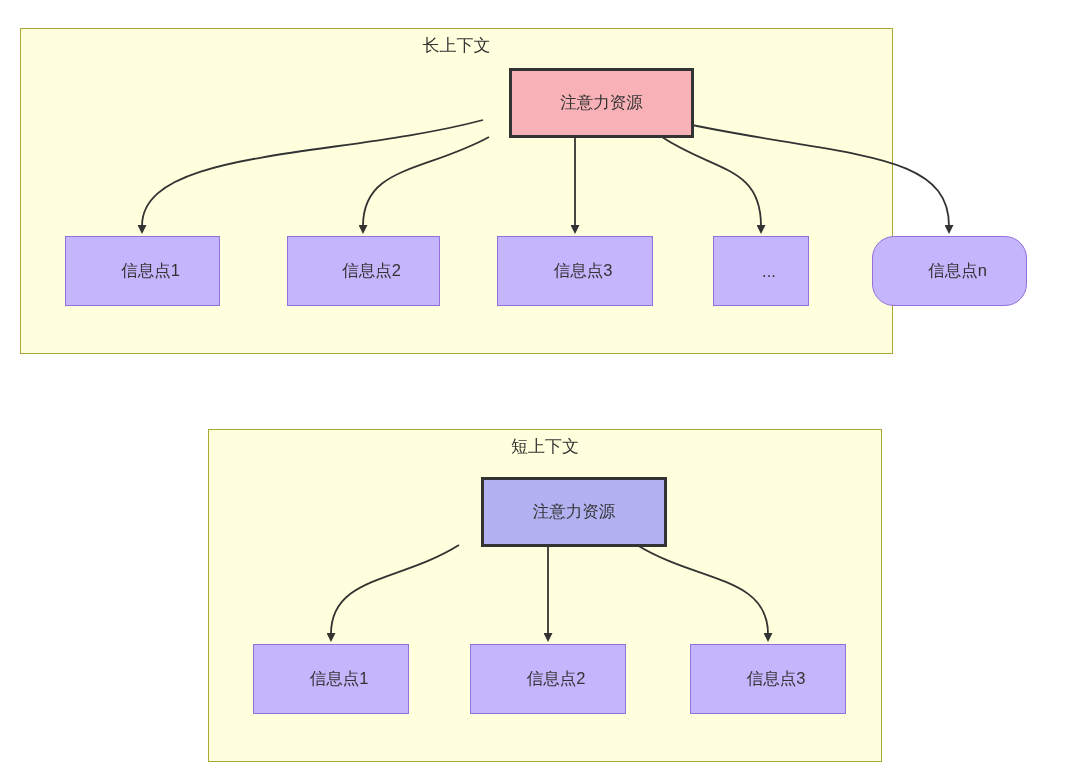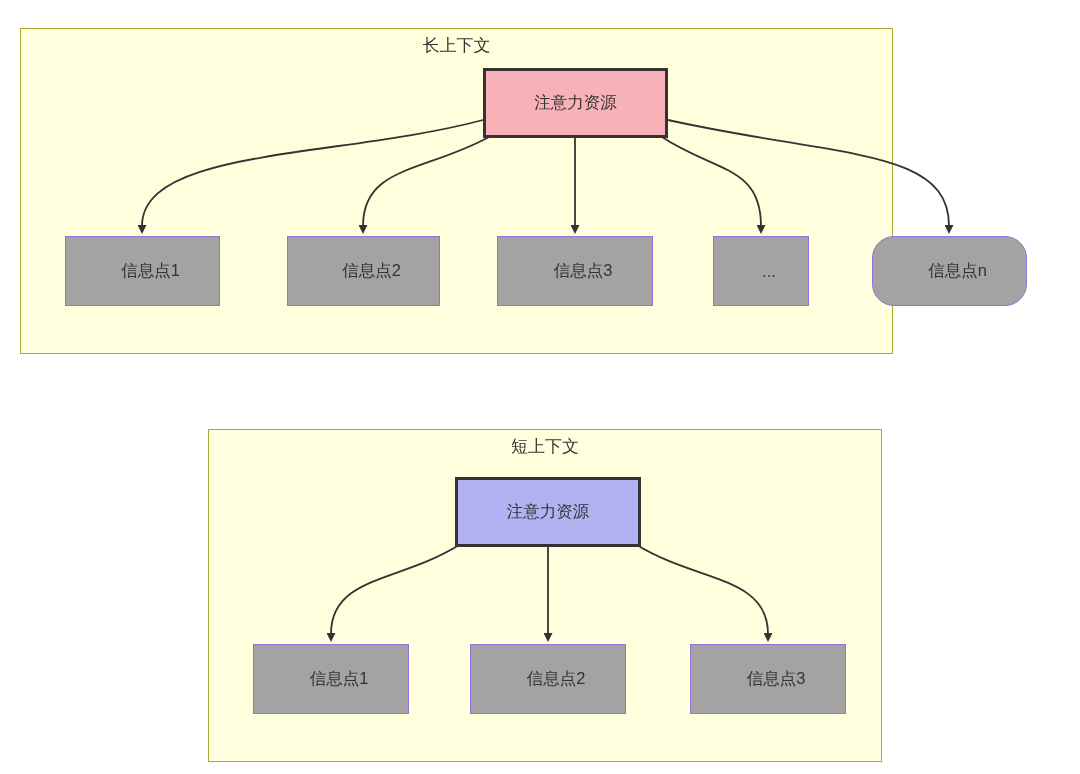--- a/index.html
+++ b/index.html
@@ -38,24 +38,24 @@
   .node {
     position: absolute;
     display: flex;
     align-items: center;
     justify-content: center;
     box-sizing: border-box;
     font-size: 16.5px;
     text-align: center;
     color: #333333;
   }
-  .node.source { border: 3px solid #333333; }
+  .node.source { border: 3px solid #333333; margin-left: 26px; }
   #src-long  { left: 483px; top: 68px;  width: 185px; height: 70px; background: #f7b1b7; }
   #src-short { left: 455px; top: 477px; width: 186px; height: 70px; background: #b2b2f2; }
-  .node.target { background: #a3a3a3; border: 1.5px solid #9370DB; padding-left: 16px; }
+  .node.target { background: #c4b5fd; border: 1.5px solid #9370DB; padding-left: 16px; }
   
   #lt-0 { left: 65px;  top: 236px; width: 155px; height: 70px; }
   #lt-1 { left: 287px; top: 236px; width: 153px; height: 70px; }
   #lt-2 { left: 497px; top: 236px; width: 156px; height: 70px; }
   #lt-3 { left: 713px; top: 236px; width: 96px;  height: 70px; }
   #lt-4 { left: 872px; top: 236px; width: 155px; height: 70px; border-radius: 22px; }
   
   #st-0 { left: 253px; top: 644px; width: 156px; height: 70px; }
   #st-1 { left: 470px; top: 644px; width: 156px; height: 70px; }
   #st-2 { left: 690px; top: 644px; width: 156px; height: 70px; }

